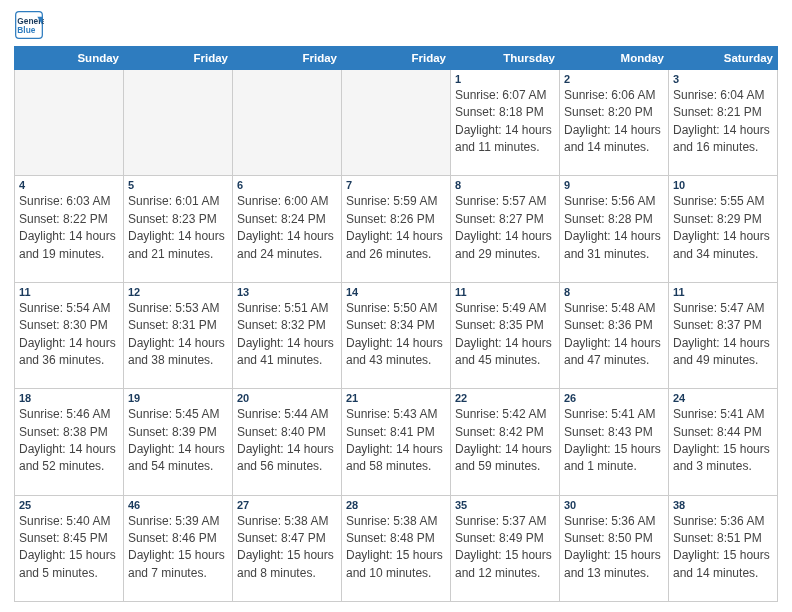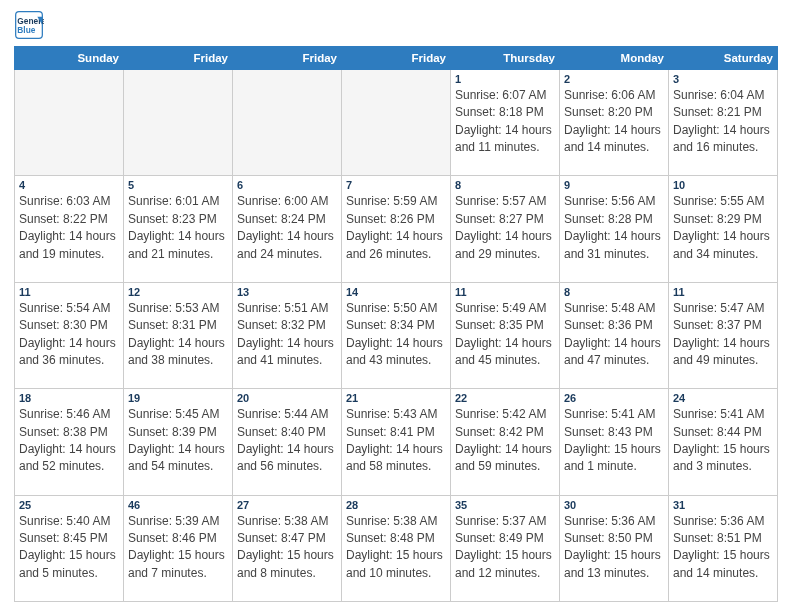--- a/index.html
+++ b/index.html
@@ -260,19 +260,19 @@
           </td>
           <td>
             <div class="day-number">35</div>
             <div class="day-info">Sunrise: 5:37 AM<br>Sunset: 8:49 PM<br>Daylight: 15 hours<br>and 12 minutes.</div>
           </td>
           <td>
             <div class="day-number">30</div>
             <div class="day-info">Sunrise: 5:36 AM<br>Sunset: 8:50 PM<br>Daylight: 15 hours<br>and 13 minutes.</div>
           </td>
           <td>
-            <div class="day-number">31</div>
+            <div class="day-number">38</div>
             <div class="day-info">Sunrise: 5:36 AM<br>Sunset: 8:51 PM<br>Daylight: 15 hours<br>and 14 minutes.</div>
           </td>
         </tr>
       </tbody>
   </table>
 </div>
 
 </body></html>

